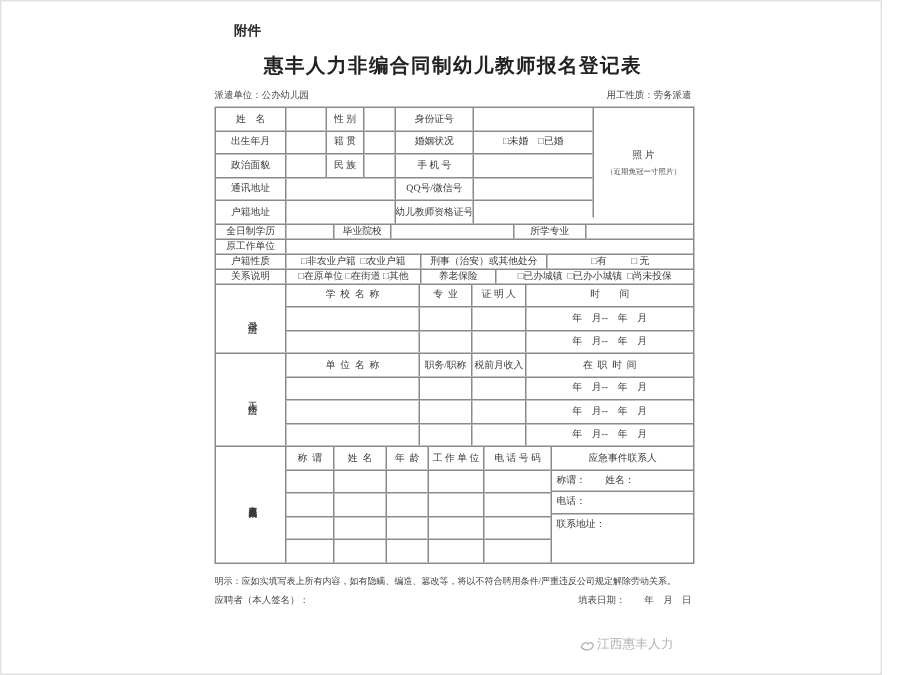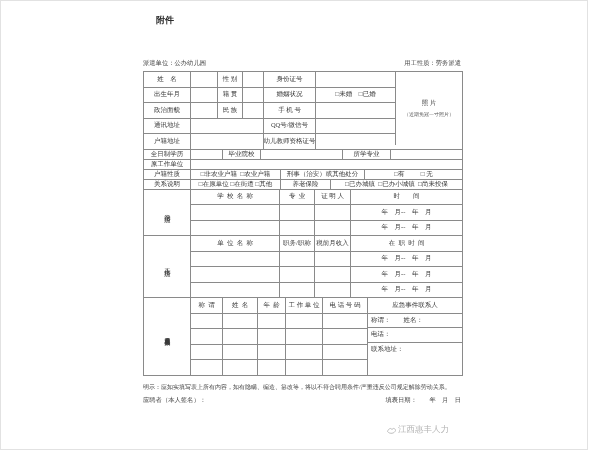--- a/index.html
+++ b/index.html
@@ -33,20 +33,21 @@
   .note{position:absolute;left:142px;top:382px;width:332px;font-size:6px;color:#444;white-space:pre;}
   .sigrow{position:absolute;left:142px;top:395px;width:318px;display:flex;justify-content:space-between;font-size:6.3px;color:#444;white-space:pre;padding-right:0;box-sizing:border-box;}
   .watermark{position:absolute;right:138px;top:423px;display:flex;align-items:center;gap:1px;color:#b3b3b3;font-size:8.5px;font-family:"Liberation Sans",sans-serif;}
 </style>
 </head>
 <body>
 
 <div class="canvas">
 
   <div class="attachment">附件</div>
+  <div class="title">惠丰人力非编合同制幼儿教师报名登记表</div>
   <div class="subhead">
     <span>派遣单位：公办幼儿园</span>
     <span>用工性质：劳务派遣</span>
   </div>
 
   <div class="ftable">
 
     <div class="sec first">
       <div class="colblock" style="width:251px">
         <div class="trow nt">

